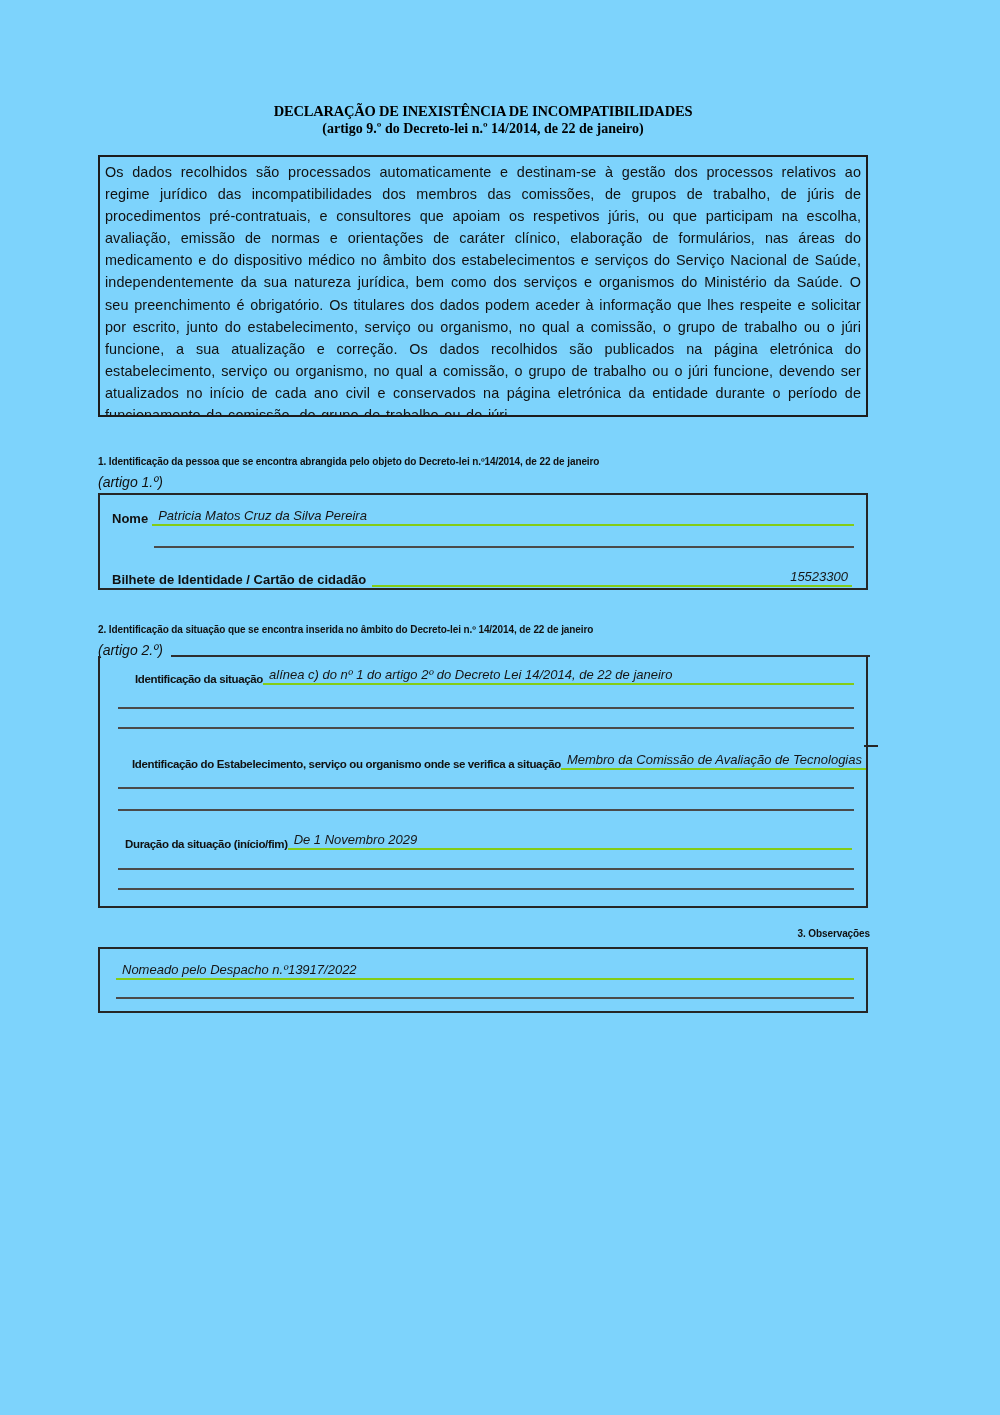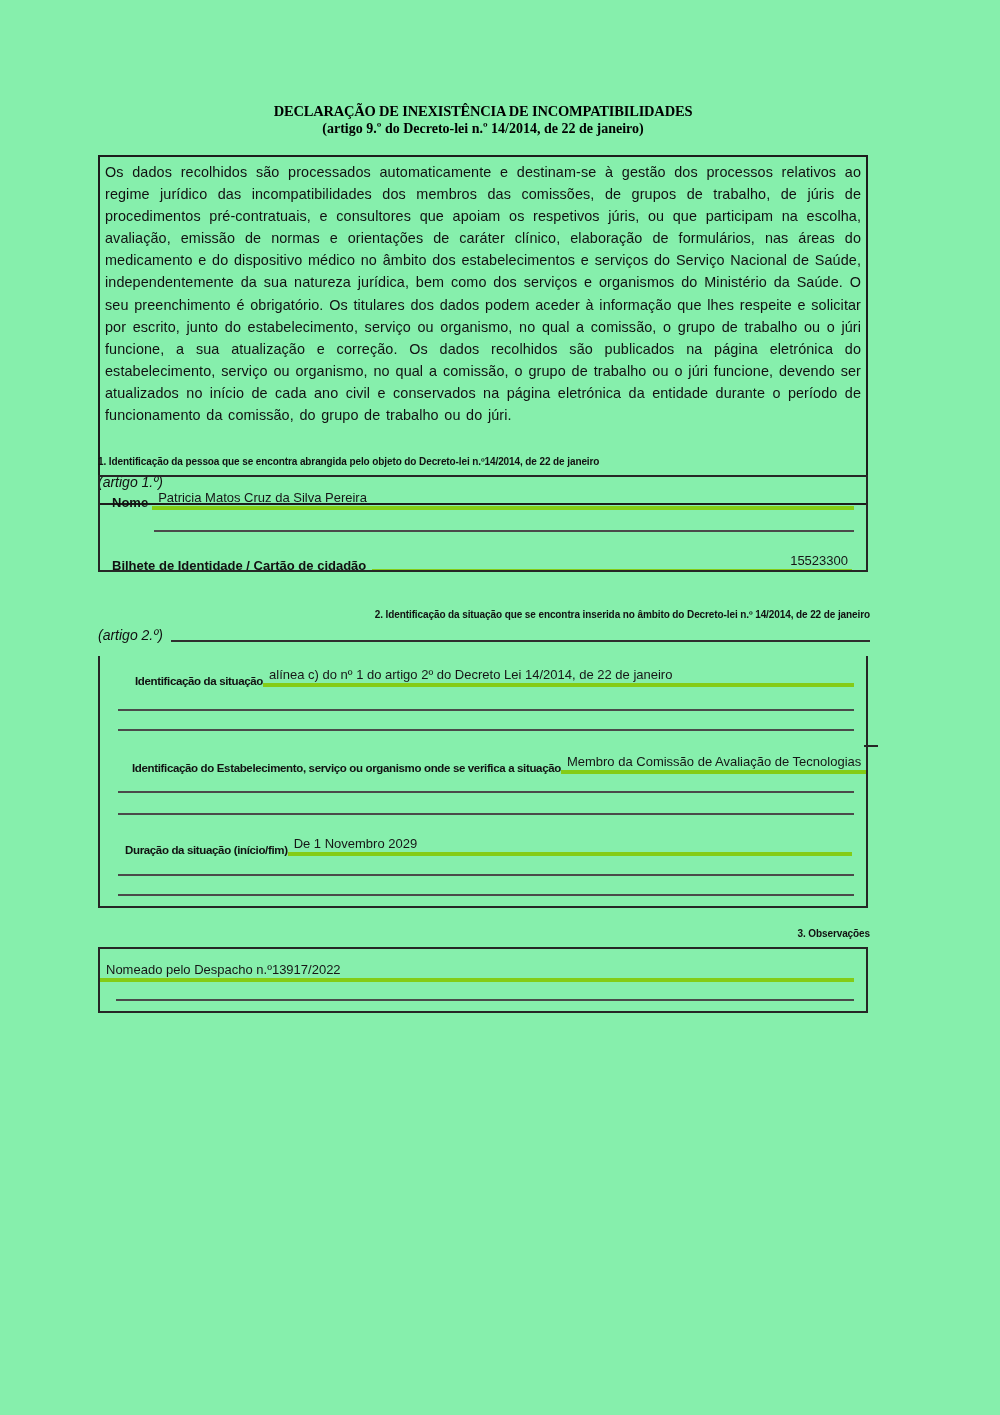--- a/index.html
+++ b/index.html
@@ -1,52 +1,52 @@
 <!DOCTYPE html>
 <html><head>
 <meta charset="utf-8">
 <style>
   html,body { margin:0; padding:0; background:#fff; }
   .page {
-    position:relative; width:1000px; height:1415px; background:#86efac;
+    position:relative; width:1000px; height:1415px; background:#7dd3fc;
     font-family:"Liberation Sans", sans-serif; color:#000; overflow:hidden;
   }
   .abs { position:absolute; }
 
   
   .doc-header { top:103px; left:98px; width:770px; text-align:center;
     font-family:"Liberation Serif", serif; font-weight:bold; }
   .doc-title    { font-size:14.5px; line-height:17px; letter-spacing:-0.2px; }
   .doc-subtitle { font-size:14px;   line-height:17px; }
 
   
-  .intro-box { top:155px; left:98px; width:770px; height:350px;
+  .intro-box { top:155px; left:98px; width:770px; height:262px;
     box-sizing:border-box; border:2px solid #1c1c1c; padding:4px 5px; overflow:hidden; }
   .intro-box p { margin:0; font-size:14.4px; line-height:22.1px; text-align:justify;
     letter-spacing:0.1px; word-spacing:1.5px; color:#111; }
 
   
   .sec-head { left:98px; width:772px; }
   .sec-title { font-size:10px; font-weight:bold; line-height:21px; color:#111; letter-spacing:-0.1px; }
   .sec-sub   { font-size:14px; font-style:italic; line-height:20px; color:#111; }
   .sub-flex  { display:flex; align-items:flex-end; }
   .trail-line { flex:1; border-bottom:2px solid #2e2e2e; margin-bottom:3px; margin-left:8px; }
   #sec3-head .sec-title { line-height:19px;flex-direction:column; }
 
   
   .fieldbox { left:98px; width:770px; box-sizing:border-box;
     border:2px solid #262626; overflow:hidden; }
-  #box1 { top:475px; height:97px;  padding:10px 12px 0 12px; }
+  #box1 { top:493px; height:97px;  padding:10px 12px 0 12px; }
   #box2 { top:656px; height:252px; border-top:none; padding:8px 0 0 0; }
   #box3 { top:947px; height:66px;  padding:10px 0 0 0; }
 
   .frow   { display:flex; align-items:flex-end; }
   .flabel { font-weight:bold; white-space:nowrap; font-size:13px; color:#111; }
   .vline  { flex:1; display:flex; align-items:flex-end;
-    border-bottom:4px solid #84cc16; overflow:hidden; min-height:19px; }
+    border-bottom:2px solid #84cc16; overflow:hidden; min-height:19px;font-style:italic; }
   .fval   { white-space:nowrap; font-size:13px; color:#161616; padding:0 0 1px 6px; }
   .fval.right { margin-left:auto; padding-right:4px; }
   .blank  { height:0; border-bottom:2px solid #4a4a4a; }
 
   
   #box1 .nome-line    { margin-left:4px; }
   #box1 .blank-b1     { margin-left:42px; margin-top:20px; }
   #box1 .bi-row       { margin-top:18px; }
   #box1 .bi-row .vline{ margin-left:6px; margin-right:2px; }
 
@@ -60,21 +60,21 @@
   #box2 .bk2 { margin-top:18px; }
   #box2 .bk3 { margin-top:17px; }
   #box2 .bk4 { margin-top:20px; }
   #box2 .bk5 { margin-top:18px; }
   #box2 .bk6 { margin-top:18px; }
 
   
   .notch { top:745px; left:864px; width:14px; height:0; border-top:2px solid #262626; }
 
   
-  #box3 .row-obs { margin-right:12px; }
+  #box3 .row-obs { margin-left:16px; margin-right:12px; }
   #box3 .blank   { margin-left:16px; margin-right:12px; margin-top:17px; }
 </style>
 </head>
 <body>
 
 <div class="page">
 
   <header class="abs doc-header">
     <div class="doc-title">DECLARAÇÃO DE INEXISTÊNCIA DE INCOMPATIBILIDADES</div>
     <div class="doc-subtitle">(artigo 9.º do Decreto-lei n.º 14/2014, de 22 de janeiro)</div>
@@ -98,21 +98,21 @@
     </div>
     <div class="blank blank-b1"></div>
     <div class="frow bi-row">
       <span class="flabel">Bilhete de Identidade / Cartão de cidadão</span>
       <span class="vline">
         <span class="fval right">15523300</span>
       </span>
     </div>
   </div>
 
-  <div class="abs sec-head" id="sec2-head" style="top:604px;text-align:right;">
+  <div class="abs sec-head" id="sec2-head" style="top:619px;">
     <div class="sec-title">2. Identificação da situação que se encontra inserida no âmbito do Decreto-lei n.º 14/2014, de 22 de janeiro</div>
     <div class="sec-sub sub-flex">
       <span>(artigo 2.º)</span>
       <span class="trail-line"></span>
     </div>
   </div>
 
   <div class="abs fieldbox" id="box2">
     <div class="frow row-situacao">
       <span class="flabel">Identificação da situação</span>

